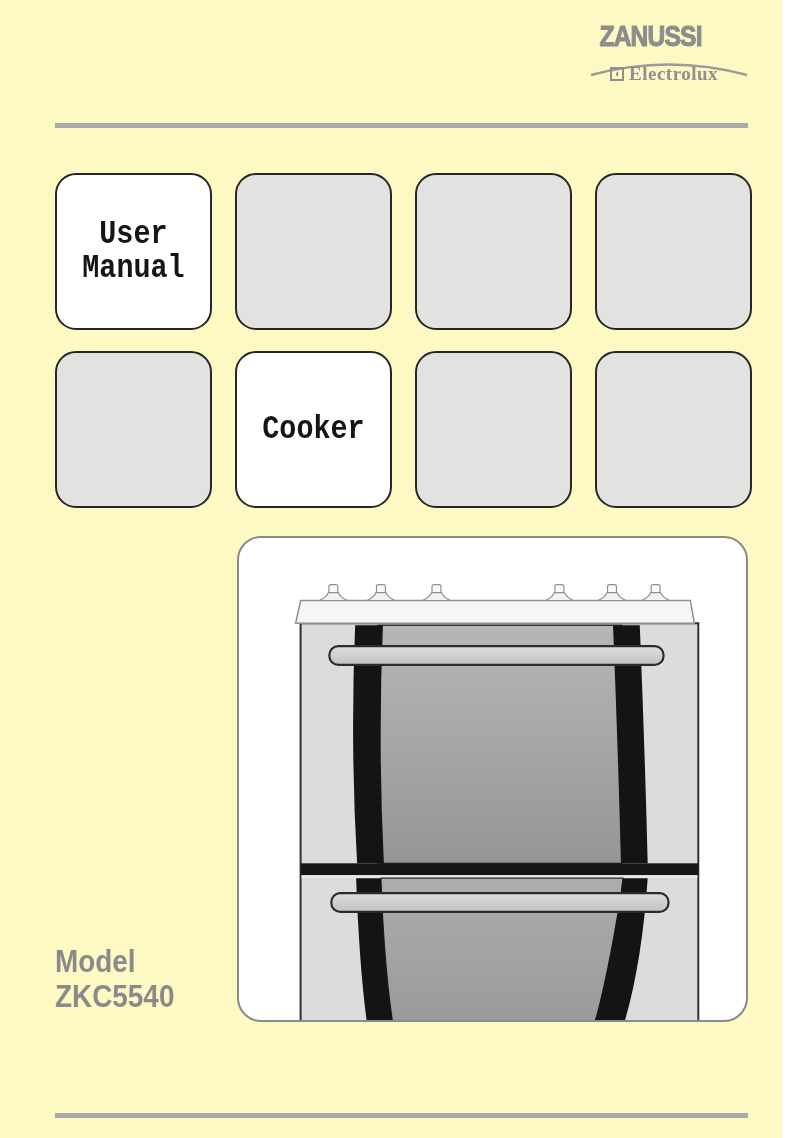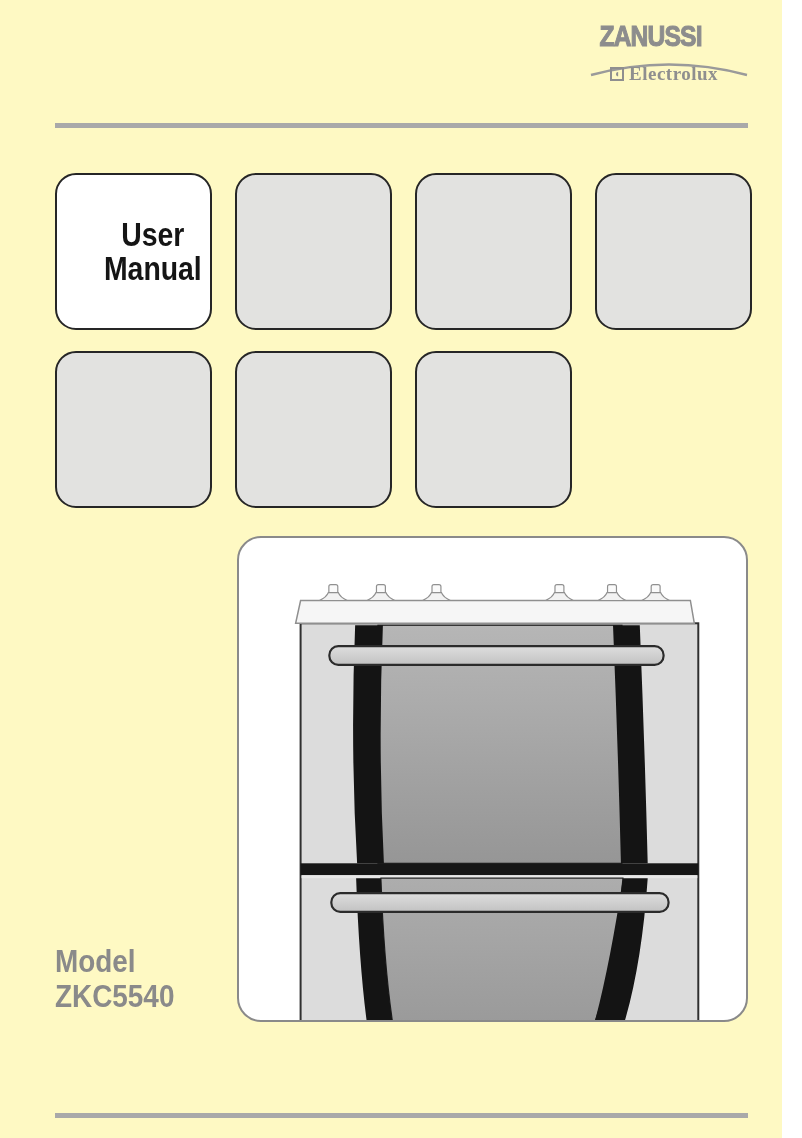--- a/index.html
+++ b/index.html
@@ -38,21 +38,21 @@
   .rule-bottom{top:1113px;}
   
   .tile-grid{
     position:absolute;left:55px;top:173px;
     display:grid;grid-template-columns:repeat(4,157px);grid-auto-rows:157px;
     column-gap:23px;row-gap:21px;
   }
   .tile{
     box-sizing:border-box;border:2.5px solid #262626;border-radius:21px;
     background:#e2e2e0;display:flex;flex-direction:column;
-    align-items:flex-end;justify-content:center;
+    align-items:center;justify-content:center;font-family:Liberation Mono, monospace;
   }
   .tile.highlight{background:#ffffff;}
   .tile-label{
     font-size:33px;font-weight:bold;color:#151515;line-height:34px;text-align:center;
     transform:scaleX(0.86);white-space:nowrap;
   }
   
   .cooker-panel{
     position:absolute;left:237px;top:536px;width:511px;height:486px;
     box-sizing:border-box;border:2px solid #8a8a8a;border-radius:24px;
@@ -92,20 +92,23 @@
     <div class="tile highlight">
       <span class="tile-label">
         <span>User</span><br>
         <span>Manual</span>
       </span>
     </div>
     <div class="tile"></div>
     <div class="tile"></div>
     <div class="tile"></div>
     <div class="tile"></div>
+    <div class="tile highlight">
+      <span class="tile-label">Cooker</span>
+    </div>
     <div class="tile"></div>
     <div class="tile"></div>
   </div>
 
   <div class="cooker-panel">
     <svg width="507" height="482" viewBox="0 0 511 486">
       <defs>
         <linearGradient id="glassUp" x1="0" y1="0" x2="0" y2="1">
           <stop offset="0" stop-color="#b6b6b6"></stop>
           <stop offset="1" stop-color="#969696"></stop>

